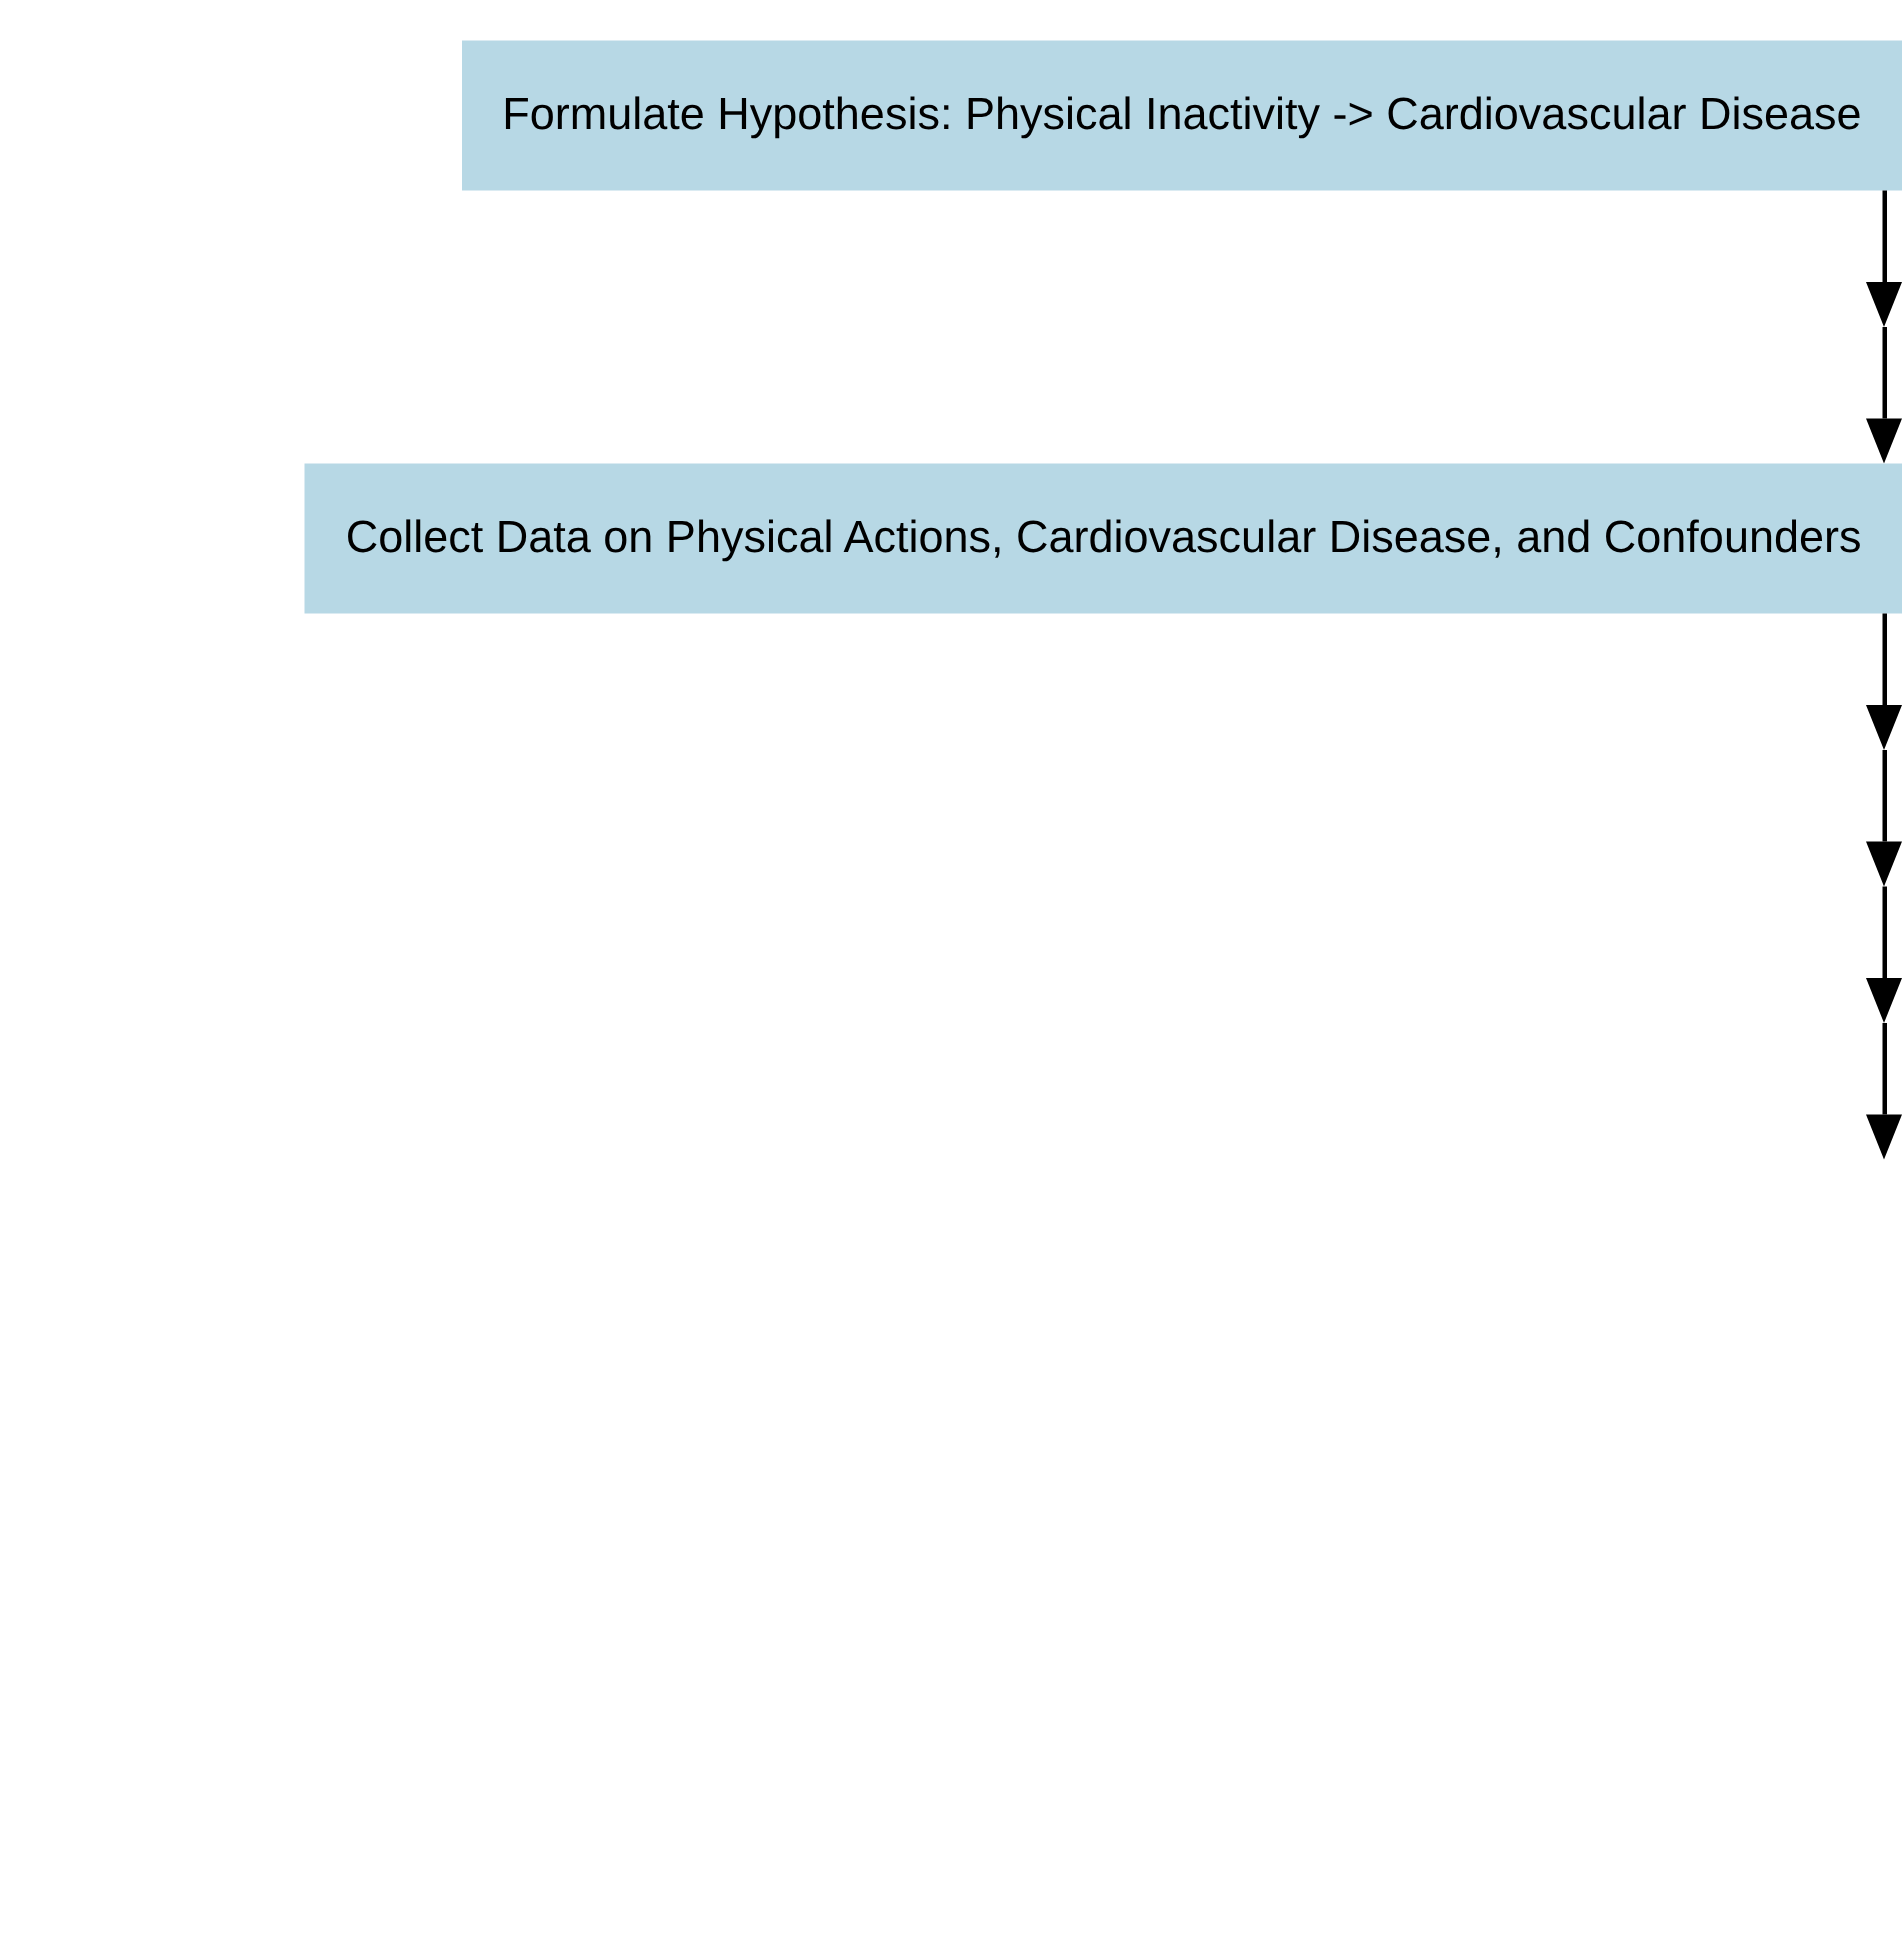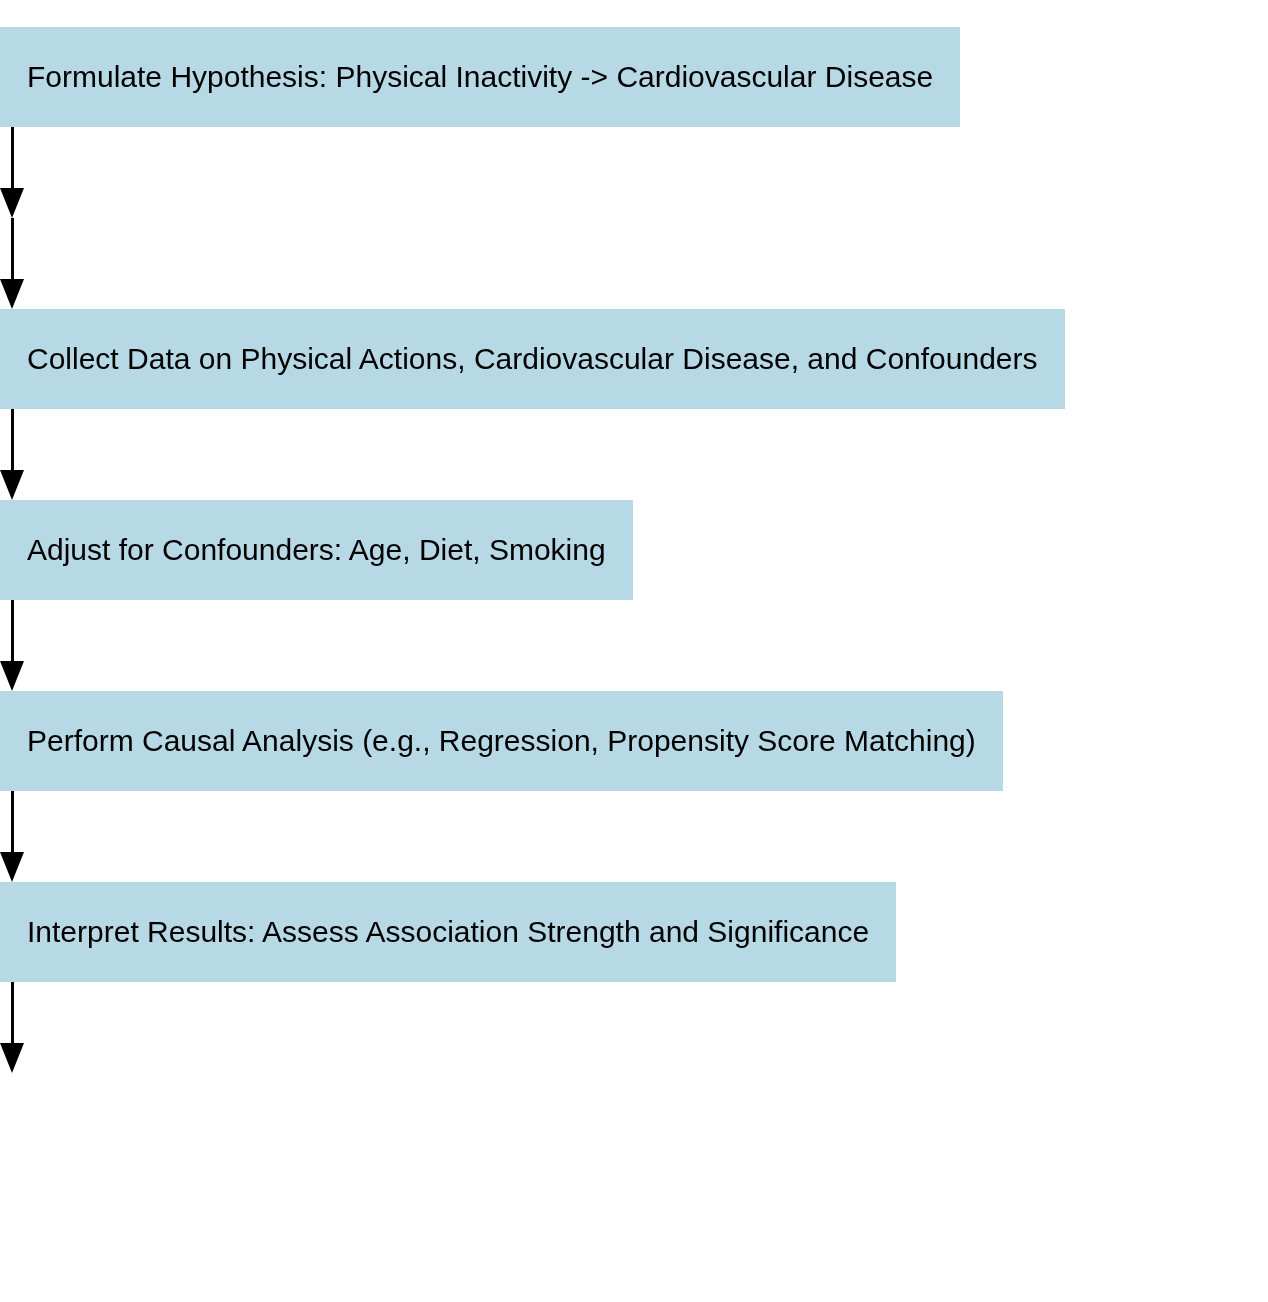--- a/index.html
+++ b/index.html
@@ -17,21 +17,21 @@
   body {
     width: 1268px;
     height: 1302px;
     font-family: "Liberation Sans", sans-serif;
     overflow: hidden;
   }
   .canvas {
     width: 1268px;
     display: flex;
     flex-direction: column;
-    align-items: flex-start;
+    align-items: flex-end;
     padding-top: 27px;
   }
   .node {
     background: var(--node-fill);
     color: var(--node-text);
     font-size: 30px;
     line-height: 1;
     height: 100px;
     display: flex;
     align-items: center;
@@ -79,35 +79,32 @@
     <div class="head"></div>
   </div>
 
   <div class="node">Collect Data on Physical Actions, Cardiovascular Disease, and Confounders</div>
 
   <div class="arrow">
     <div class="shaft"></div>
     <div class="head"></div>
   </div>
 
-  <div class="node">Adjust for Confounders: Age, Diet, Smoking</div>
 
   <div class="arrow">
     <div class="shaft"></div>
     <div class="head"></div>
   </div>
 
-  <div class="node">Perform Causal Analysis (e.g., Regression, Propensity Score Matching)</div>
 
   <div class="arrow">
     <div class="shaft"></div>
     <div class="head"></div>
   </div>
 
-  <div class="node">Interpret Results: Assess Association Strength and Significance</div>
 
   <div class="arrow">
     <div class="shaft"></div>
     <div class="head"></div>
   </div>
 
 
 </div>
 
 </body></html>

